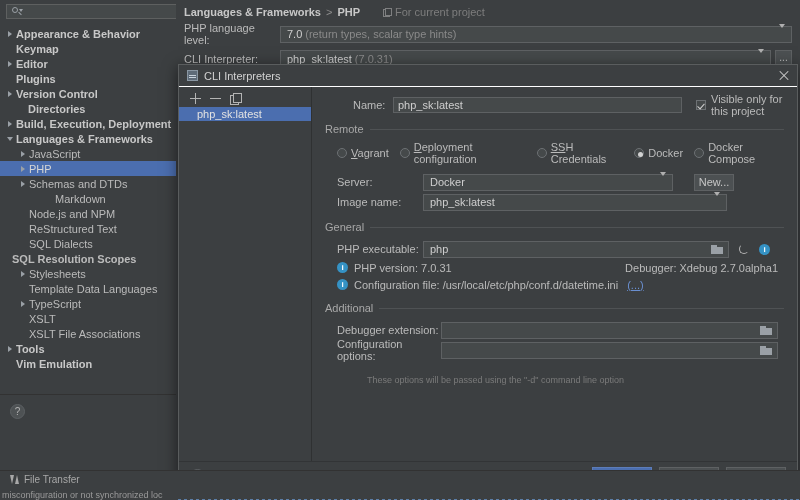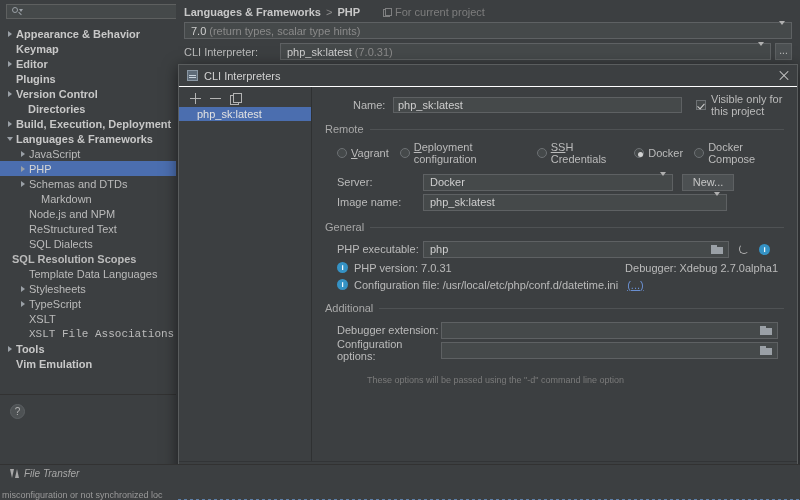--- a/index.html
+++ b/index.html
@@ -275,22 +275,22 @@
   .fbtn {
     min-width: 60px; height: 19px; background: #4c5052;
     border: 1px solid #5e6163; color: #c6c6c6; font-size: 11px;
     display: flex; align-items: center; justify-content: center;
   }
   .fbtn.primary { background: #4b6eaf; border-color: #5c7cb8; color: #ffffff; }
   .fbtn.disabled { color: #6f7274; }
 
   
   .statusbar {
-    position: absolute; left: 0; bottom: 0; width: 800px; height: 36px;
-    background: #3c3f41; border-top: 1px solid #323232; font-style: italic;
+    position: absolute; left: 0; bottom: 0; width: 800px; height: 30px;
+    background: #3c3f41; border-top: 1px solid #323232;
   }
   .file-transfer {
     position: absolute; left: 10px; top: 3px;
     display: flex; align-items: center; gap: 5px; color: #a8a8a8; font-size: 10px;
   }
   .ud-ic { position: relative; width: 9px; height: 10px; flex: 0 0 9px; }
   .ud-ic::before, .ud-ic::after {
     content: ""; position: absolute; top: 0; width: 0; height: 0;
   }
   .ud-ic::before {
@@ -341,21 +341,21 @@
         </div>
         <div class="tnode" style="padding-left: 4px;">
           <span class="twist "></span>
           <span class="tlabel bold">Plugins</span>
         </div>
         <div class="tnode" style="padding-left: 4px;">
           <span class="twist r"></span>
           <span class="tlabel bold">Version Control</span>
           <span class="proj-ic"></span>
         </div>
-        <div class="tnode" style="padding-left: 16px;">
+        <div class="tnode" style="padding-left: 8px; margin-left: 8px;">
           <span class="twist "></span>
           <span class="tlabel bold">Directories</span>
           <span class="proj-ic"></span>
         </div>
         <div class="tnode" style="padding-left: 4px;">
           <span class="twist r"></span>
           <span class="tlabel bold">Build, Execution, Deployment</span>
         </div>
         <div class="tnode" style="padding-left: 4px;">
           <span class="twist d"></span>
@@ -369,21 +369,21 @@
         <div class="tnode sel" style="padding-left: 17px;">
           <span class="twist r"></span>
           <span class="tlabel">PHP</span>
           <span class="proj-ic"></span>
         </div>
         <div class="tnode" style="padding-left: 17px;">
           <span class="twist r"></span>
           <span class="tlabel">Schemas and DTDs</span>
           <span class="proj-ic"></span>
         </div>
-        <div class="tnode" style="padding-left: 29px;">
+        <div class="tnode" style="padding-left: 3px; margin-left: 40px;">
           <span class="twist "></span>
           <span class="tlabel">Markdown</span>
         </div>
         <div class="tnode" style="padding-left: 17px;">
           <span class="twist "></span>
           <span class="tlabel">Node.js and NPM</span>
           <span class="proj-ic"></span>
         </div>
         <div class="tnode" style="padding-left: 17px;">
           <span class="twist "></span>
@@ -393,39 +393,39 @@
           <span class="twist "></span>
           <span class="tlabel">SQL Dialects</span>
           <span class="proj-ic"></span>
         </div>
         <div class="tnode" style="padding-left: 0; font-weight: bold;">
           <span class="twist "></span>
           <span class="tlabel">SQL Resolution Scopes</span>
           <span class="proj-ic"></span>
         </div>
         <div class="tnode" style="padding-left: 17px;">
+          <span class="twist r"></span>
+          <span class="tlabel">Stylesheets</span>
+          <span class="proj-ic"></span>
+        </div>
+        <div class="tnode" style="padding-left: 17px;">
           <span class="twist "></span>
           <span class="tlabel">Template Data Languages</span>
           <span class="proj-ic"></span>
         </div>
         <div class="tnode" style="padding-left: 17px;">
           <span class="twist r"></span>
-          <span class="tlabel">Stylesheets</span>
-          <span class="proj-ic"></span>
-        </div>
-        <div class="tnode" style="padding-left: 17px;">
-          <span class="twist r"></span>
           <span class="tlabel">TypeScript</span>
           <span class="proj-ic"></span>
         </div>
         <div class="tnode" style="padding-left: 17px;">
           <span class="twist "></span>
           <span class="tlabel">XSLT</span>
         </div>
-        <div class="tnode" style="padding-left: 17px; font-family: Liberation Mono, monospace;">
+        <div class="tnode" style="padding-left: 17px;">
           <span class="twist "></span>
           <span class="tlabel">XSLT File Associations</span>
           <span class="proj-ic"></span>
         </div>
         <div class="tnode" style="padding-left: 4px;">
           <span class="twist r"></span>
           <span class="tlabel bold">Tools</span>
         </div>
         <div class="tnode" style="padding-left: 4px;">
           <span class="twist "></span>
@@ -443,20 +443,21 @@
       <span class="b">Languages &amp; Frameworks</span>
       <span class="sep">&gt;</span>
       <span class="b">PHP</span>
       <span class="forproj">
         <span class="proj-ic"></span>
         <span>For current project</span>
       </span>
     </div>
 
     <div class="frow">
+      <span class="lab">PHP language level:</span>
       <div class="combo">
         <span>7.0</span>
         <span class="muted">(return types, scalar type hints)</span>
         <span class="arr"><span class="arrd"></span></span>
       </div>
     </div>
 
     <div class="frow">
       <span class="lab">CLI Interpreter:</span>
       <div class="combo">
@@ -528,21 +529,21 @@
                   <span>Docker Compose</span>
                 </span>
               </div>
 
             <div class="r2">
               <span class="lab">Server:</span>
               <div class="combo2" style="width:250px">
                 <span>Docker</span>
                 <span class="arr" style="margin-left:auto;margin-right:3px"><span class="arrd"></span></span>
               </div>
-              <div class="btn" style="margin-left:9px;width:52px">New...</div>
+              <div class="btn" style="margin-left:21px;width:40px">New...</div>
             </div>
 
             <div class="r2">
               <span class="lab">Image name:</span>
               <div class="combo2" style="width:304px">
                 <span>php_sk:latest</span>
                 <span class="arr" style="margin-left:auto;margin-right:3px"><span class="arrd"></span></span>
               </div>
             </div>
           </div>

